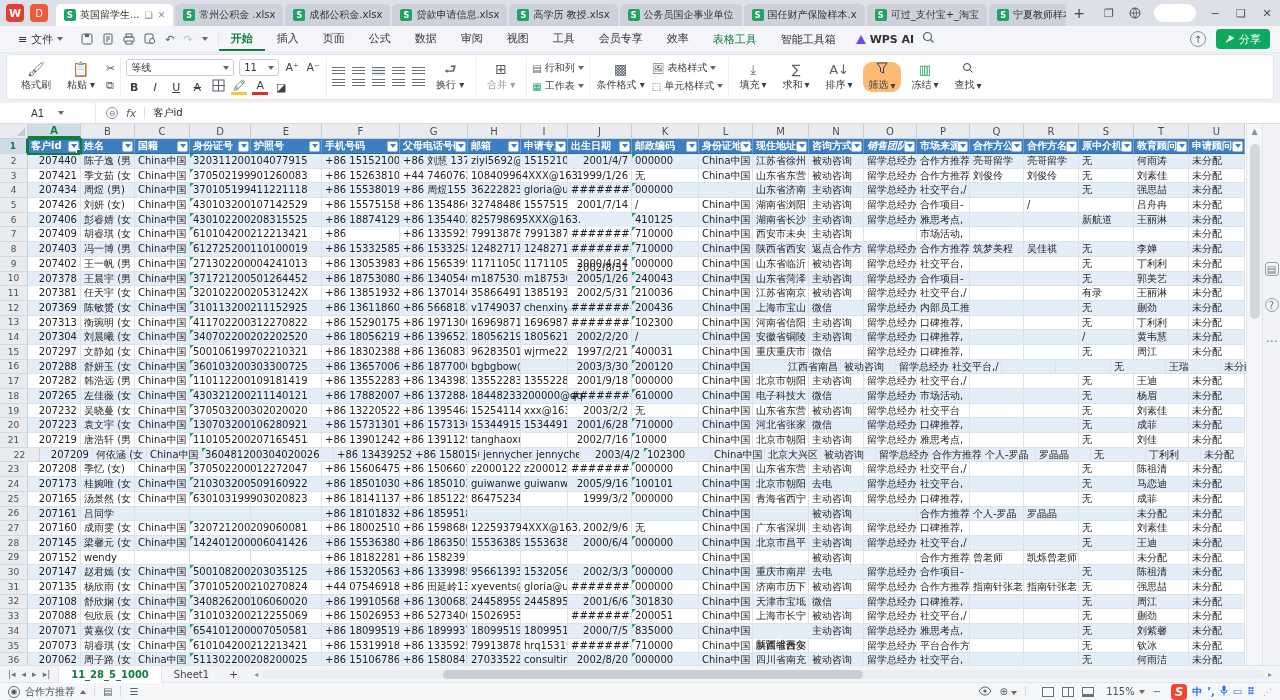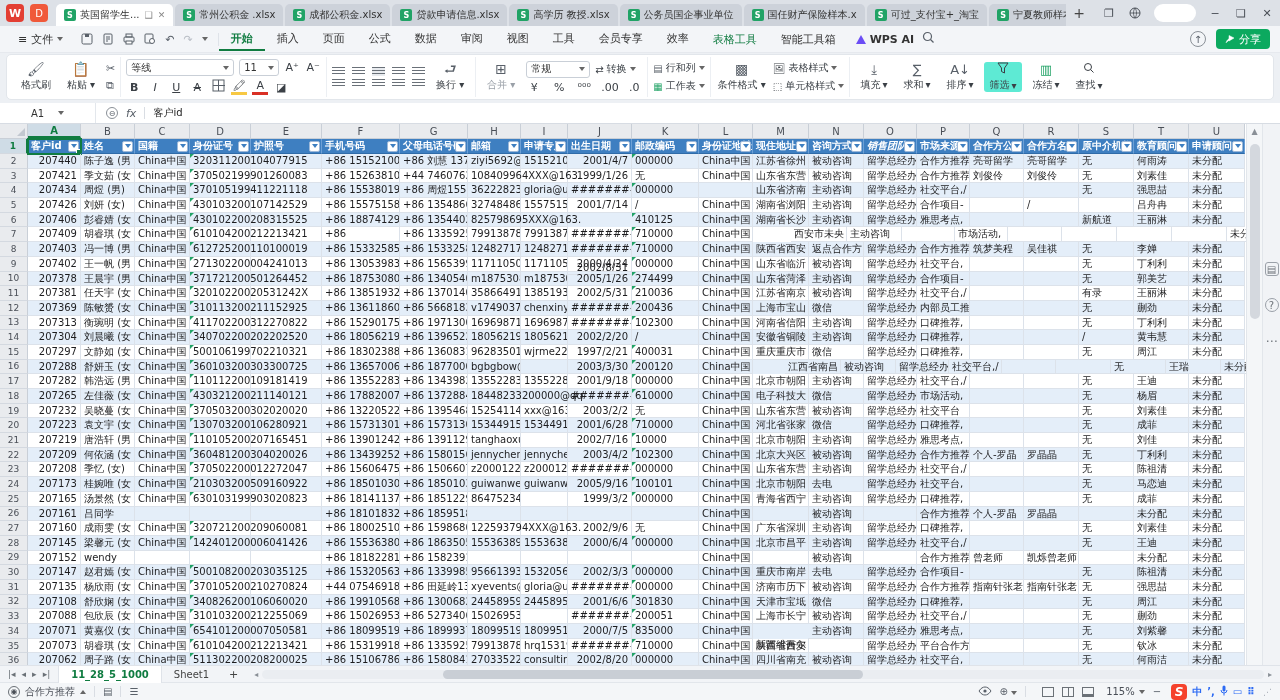--- a/index.html
+++ b/index.html
@@ -46,21 +46,21 @@
 .tglyph{font-size:11px;color:#3b4046;width:16px;text-align:center}
 .caret{width:0;height:0;border-left:3px solid transparent;border-right:3px solid transparent;border-top:4px solid #666}
 .bars{width:13px;height:9px;background:repeating-linear-gradient(#697078 0 1px,transparent 1px 3px)}
 .alnrow{display:flex;align-items:center;gap:7px}
 .stack2{display:flex;flex-direction:column;justify-content:center;gap:4px}
 .litem{display:flex;align-items:center;gap:3px;font-size:10px;color:#3b4046;white-space:nowrap}
 .numsel{width:64px;height:17px;border:1px solid #C9CFD7;border-radius:3px;display:flex;align-items:center;justify-content:space-between;padding:0 4px;font-size:10px;background:#fff}
 .tallbtn{display:flex;flex-direction:column;align-items:center;width:38px;gap:1px;color:#3b4046}
 .tallbtn .ic{font-size:13px;color:#596069;line-height:14px}
 .tallbtn .tx{font-size:10px;display:flex;align-items:center;gap:2px;white-space:nowrap}
-.tallbtn.pressed{background:#5eead4;border-radius:3px}
+.tallbtn.pressed{background:#fdba74;border-radius:9px}
 
 .fbar{height:21px;background:#fff;border-bottom:1px solid #D7DCE3;display:flex;align-items:center}
 .namebox{width:96px;height:100%;border-right:1px solid #E3E7EC;display:flex;align-items:center;justify-content:center;gap:14px;font-size:10px;color:#333}
 .fxzone{display:flex;align-items:center;gap:8px;padding:0 10px;color:#596069;font-size:11px}
 .fval{color:#222;font-size:10px}
 
 .sheetwrap{position:relative;height:541px;background:#fff;overflow:hidden}
 .grid{position:absolute;left:0;top:0;width:1245px}
 .chrow{display:flex;height:15px;background:#E9EBEE;border-bottom:1px solid #C9CFD7}
 .chcell{border-right:1px solid #C9CFD7;font-size:10px;color:#4a4f57;display:flex;align-items:center;justify-content:center}
@@ -310,40 +310,20 @@
     </div>
     <div class="bigbtn">
       <span class="ic">⮐</span>
       <span class="tx"><span>换行</span> ▾</span>
     </div>
   </div>
   <div class="rgroup">
     <div class="bigbtn">
       <span class="ic">⊞</span>
       <span class="tx" style="color:#9aa0a8"><span>合并</span> ▾</span>
-    </div>
-    <div class="fontgrp">
-      <div class="frow">
-        <div class="numsel">
-              <span>常规</span>
-              <span class="caret"></span>
-            </div>
-        <div class="litem">
-              <span>⇄</span>
-              <span>转换</span>
-              <span class="caret"></span>
-            </div>
-      </div>
-      <div class="frow" style="gap:9px">
-        <span class="tglyph">¥</span>
-        <span class="tglyph">%</span>
-        <span class="tglyph">⁰⁰⁰</span>
-        <span class="tglyph">.00</span>
-        <span class="tglyph">.0</span>
-      </div>
     </div>
   </div>
   <div class="rgroup">
     <div class="stack2">
       <div class="litem">
             <span style="color:#596069">▤</span>
             <span>行和列</span>
             <span class="caret"></span>
           </div>
       <div class="litem">
@@ -637,21 +617,21 @@
         <div class="cell" style="width: 55px;">China中国</div>
         <div class="cell tri spill" style="width: 61px;">610104200212213421</div>
         <div class="cell" style="width: 71px;"></div>
         <div class="cell" style="width: 78px;">+86</div>
         <div class="cell" style="width: 68px;">+86 1335925706</div>
         <div class="cell" style="width: 53px;">799138782</div>
         <div class="cell" style="width: 47px;">79913878(</div>
         <div class="cell r" style="width: 64px;">########</div>
         <div class="cell tri" style="width: 67px;">710000</div>
         <div class="cell" style="width: 54px;">China中国</div>
-        <div class="cell" style="width: 56px; margin-left: 38px;">西安市未央</div>
+        <div class="cell" style="width: 56px;">西安市未央</div>
         <div class="cell" style="width: 55px;">主动咨询</div>
         <div class="cell" style="width: 53px;"></div>
         <div class="cell" style="width: 53px;">市场活动,</div>
         <div class="cell" style="width: 54px;"></div>
         <div class="cell" style="width: 55px;"></div>
         <div class="cell" style="width: 55px;"></div>
         <div class="cell" style="width: 55px;"></div>
         <div class="cell" style="width: 56px;">未分配</div>
       </div>
       <div class="srow band">
@@ -707,21 +687,21 @@
         <div class="cell r" style="width: 53px;">207378</div>
         <div class="cell" style="width: 54px;">王晨宇 (男</div>
         <div class="cell" style="width: 55px;">China中国</div>
         <div class="cell tri spill" style="width: 61px;">371721200501264452</div>
         <div class="cell" style="width: 71px;"></div>
         <div class="cell" style="width: 78px;">+86 18753080</div>
         <div class="cell" style="width: 68px;">+86 1340540988</div>
         <div class="cell" style="width: 53px;">m1875308(</div>
         <div class="cell" style="width: 47px;">m1875308(</div>
         <div class="cell r" style="width: 64px;">2005/1/26</div>
-        <div class="cell tri" style="width: 67px;">274499</div>
+        <div class="cell tri" style="width: 67px;">240043</div>
         <div class="cell" style="width: 54px;">China中国</div>
         <div class="cell" style="width: 56px;">山东省菏泽</div>
         <div class="cell" style="width: 55px;">主动咨询</div>
         <div class="cell" style="width: 53px;">留学总经办</div>
         <div class="cell" style="width: 53px;">合作项目-</div>
         <div class="cell" style="width: 54px;"></div>
         <div class="cell" style="width: 55px;"></div>
         <div class="cell" style="width: 55px;">无</div>
         <div class="cell" style="width: 55px;">郭美艺</div>
         <div class="cell" style="width: 56px;">未分配</div>
@@ -984,21 +964,21 @@
         <div class="cell" style="width: 55px;">主动咨询</div>
         <div class="cell" style="width: 53px;">留学总经办</div>
         <div class="cell" style="width: 53px;">雅思考点,</div>
         <div class="cell" style="width: 54px;"></div>
         <div class="cell" style="width: 55px;"></div>
         <div class="cell" style="width: 55px;">无</div>
         <div class="cell" style="width: 55px;">刘佳</div>
         <div class="cell" style="width: 56px;">未分配</div>
       </div>
       <div class="srow band">
-        <div class="gut" style="width: 28px;">22</div>
+        <div class="gut" style="width: 40px;">22</div>
         <div class="cell r" style="width: 53px;">207209</div>
         <div class="cell" style="width: 54px;">何依涵 (女</div>
         <div class="cell" style="width: 55px;">China中国</div>
         <div class="cell tri spill" style="width: 61px;">360481200304020026</div>
         <div class="cell" style="width: 71px;"></div>
         <div class="cell" style="width: 78px;">+86 13439252</div>
         <div class="cell" style="width: 68px;">+86 1580156591</div>
         <div class="cell" style="width: 53px;">jennychen7</div>
         <div class="cell" style="width: 47px;">jennychen7</div>
         <div class="cell r" style="width: 64px;">2003/4/2</div>

